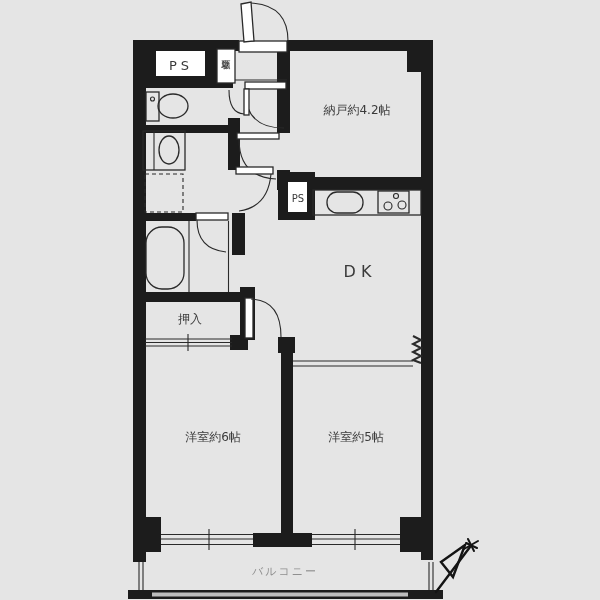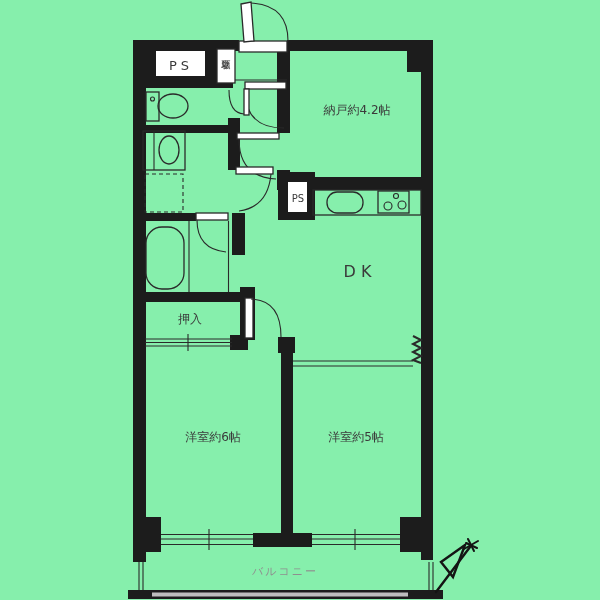--- a/index.html
+++ b/index.html
@@ -1,16 +1,16 @@
 <!DOCTYPE html>
 <html><head>
 <meta charset="utf-8">
 <style>
   html,body{margin:0;padding:0;background:#fff;}
-  .stage{width:600px;height:600px;position:relative;background:#86efac;font-family:"DejaVu Sans","Liberation Sans",sans-serif;}
+  .stage{width:600px;height:600px;position:relative;background:#e5e5e5;font-family:"DejaVu Sans","Liberation Sans",sans-serif;}
   .w{fill:#1c1c1c;stroke:none;}
   .cut{fill:#ffffff;stroke:none;}
   .f{fill:#ffffff;stroke:#2a2a2a;stroke-width:1.3;}
   .s{fill:none;stroke:#2a2a2a;stroke-width:1.3;}
   .d{fill:none;stroke:#2a2a2a;stroke-width:1.1;}
   .dash{stroke-dasharray:4 3;}
   .cmp{fill:none;stroke:#141414;stroke-width:2.4;stroke-linecap:round;}
   text{fill:#3a3a3a;font-family:"DejaVu Sans","Liberation Sans",sans-serif;}
   .lbl{font-size:12px;}
   .lbl-dk{font-size:16px;letter-spacing:5px;}

